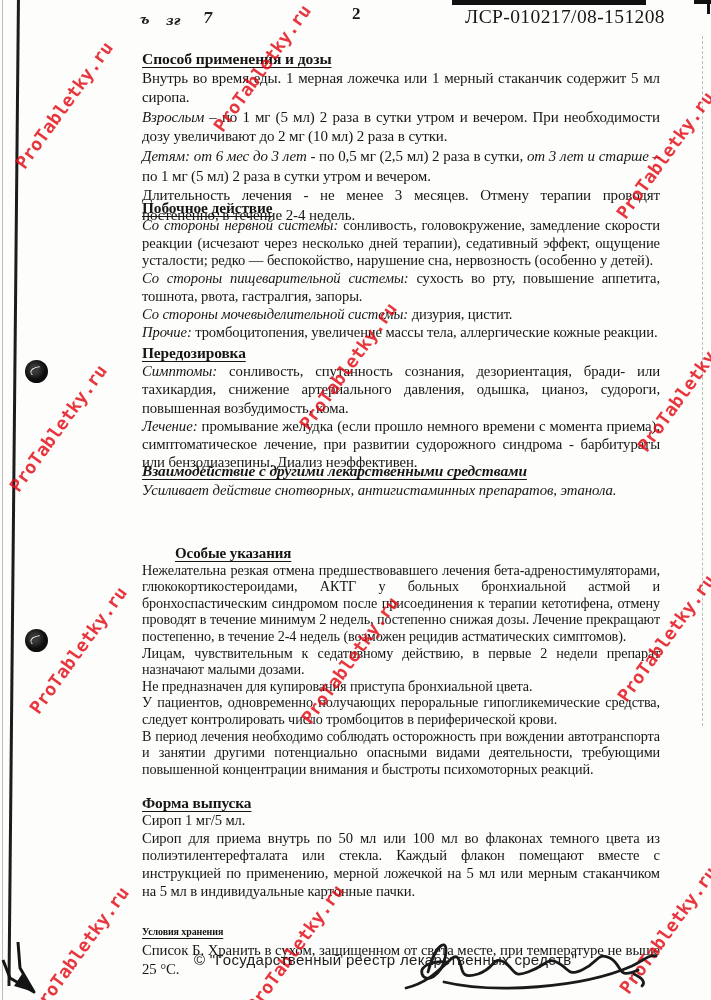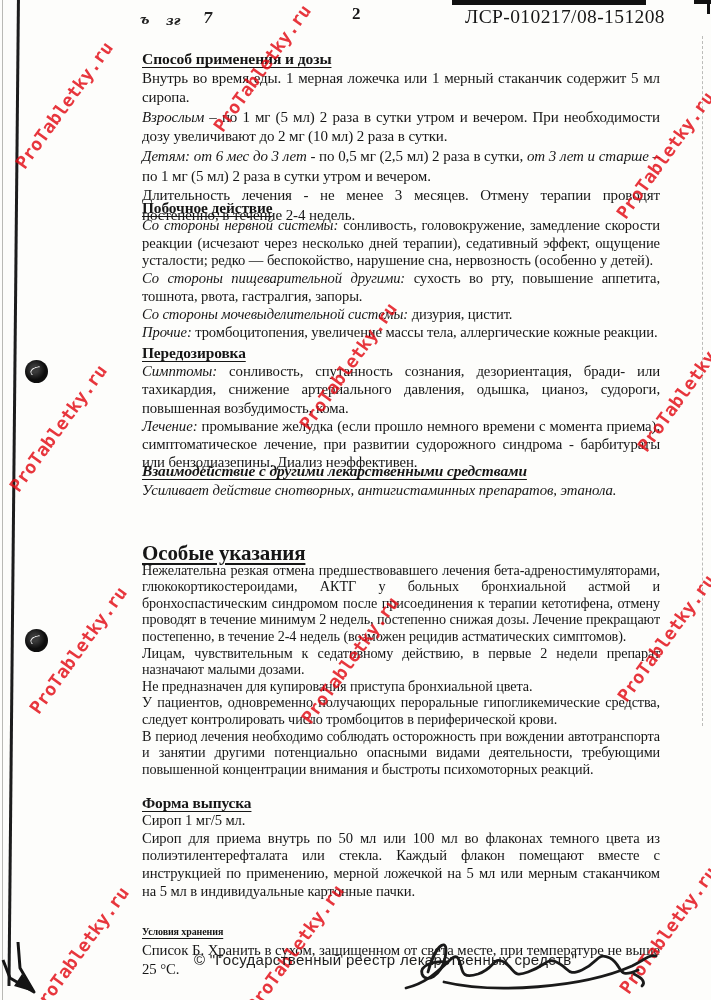--- a/index.html
+++ b/index.html
@@ -28,21 +28,21 @@
   .reg-num{position:absolute;right:46px;top:6px;font-size:19.5px;letter-spacing:.4px;white-space:nowrap;}
   
   .section{position:absolute;left:142px;width:518px;letter-spacing:-0.1px;}
   .section h3{margin:0;font-weight:bold;text-decoration:underline;text-underline-offset:3px;}
   .section p{margin:0;text-align:justify;}
   .section p .it{font-style:italic;}
   .sec-0{top:49px;font-size:15px;line-height:19.6px;}   .sec-0 h3{font-size:15.6px;}
   .sec-1{top:199px;font-size:14.6px;line-height:17.8px;}.sec-1 h3{font-size:15.4px;}
   .sec-2{top:344px;font-size:14.8px;line-height:18.2px;}.sec-2 h3{font-size:15.4px;}
   .sec-3{top:462px;font-size:14.8px;line-height:18.6px;font-style:italic;}.sec-3 h3{font-size:15.4px;}
-  .sec-4{top:545px;font-size:14.2px;line-height:16.6px;}.sec-4 h3{font-size:21px;}
+  .sec-4{top:545px;font-size:14.2px;line-height:16.6px;}.sec-4 h3{font-size:15px;margin-left:33px;}
   .sec-5{top:794px;font-size:14.6px;line-height:17.8px;}.sec-5 h3{font-size:15.4px;}
   .sec-6{top:922px;font-size:14.8px;line-height:19px;}  .sec-6 h3{font-size:10px;}
   
   .wm{position:absolute;white-space:nowrap;font-family:"DejaVu Sans Mono",monospace;
       font-size:18px;font-weight:bold;opacity:.82;pointer-events:none;
       transform:translate(-50%,-50%) rotate(-54deg);}
   
   .footer{position:absolute;left:60px;right:0;top:951px;text-align:center;
     font-family:"Liberation Sans","DejaVu Sans",sans-serif;font-size:15px;color:#1d1d1d;letter-spacing:.3px;}
   .signature{position:absolute;left:398px;top:926px;}
@@ -78,21 +78,21 @@
       <div class="section sec-0">
         <h3>Способ применения и дозы</h3>
         <p><span>Внутрь во время еды. 1 мерная ложечка или 1 мерный стаканчик содержит 5 мл сиропа.</span></p>
         <p><span class="it">Взрослым</span><span> – по 1 мг (5 мл) 2 раза в сутки утром и вечером. При необходимости дозу увеличивают до 2 мг (10 мл) 2 раза в сутки.</span></p>
         <p><span class="it">Детям:</span><span> </span><span class="it">от 6 мес до 3 лет</span><span> - по 0,5 мг (2,5 мл) 2 раза в сутки, </span><span class="it">от 3 лет и старше</span><span> – по 1 мг (5 мл) 2 раза в сутки утром и вечером.</span></p>
         <p><span>Длительность лечения - не менее 3 месяцев. Отмену терапии проводят постепенно, в течение 2-4 недель.</span></p>
       </div>
       <div class="section sec-1">
         <h3>Побочное действие</h3>
         <p><span class="it">Со стороны нервной системы:</span><span> сонливость, головокружение, замедление скорости реакции (исчезают через несколько дней терапии), седативный эффект, ощущение усталости; редко — беспокойство, нарушение сна, нервозность (особенно у детей).</span></p>
-        <p><span class="it">Со стороны пищеварительной другими:</span><span> сухость во рту, повышение аппетита, тошнота, рвота, гастралгия, запоры.</span></p>
+        <p><span class="it">Со стороны пищеварительной системы:</span><span> сухость во рту, повышение аппетита, тошнота, рвота, гастралгия, запоры.</span></p>
         <p><span class="it">Со стороны мочевыделительной системы:</span><span> дизурия, цистит.</span></p>
         <p><span class="it">Прочие:</span><span> тромбоцитопения, увеличение массы тела, аллергические кожные реакции.</span></p>
       </div>
       <div class="section sec-2">
         <h3>Передозировка</h3>
         <p><span class="it">Симптомы:</span><span> сонливость, спутанность сознания, дезориентация, бради- или тахикардия, снижение артериального давления, одышка, цианоз, судороги, повышенная возбудимость, кома.</span></p>
         <p><span class="it">Лечение:</span><span> промывание желудка (если прошло немного времени с момента приема), симптоматическое лечение, при развитии судорожного синдрома - барбитураты или бензодиазепины. Диализ неэффективен.</span></p>
       </div>
       <div class="section sec-3">
         <h3>Взаимодействие с другими лекарственными средствами</h3>

